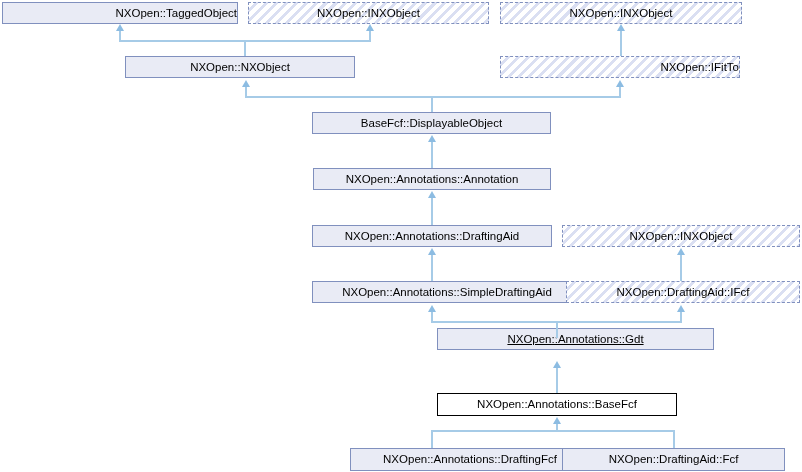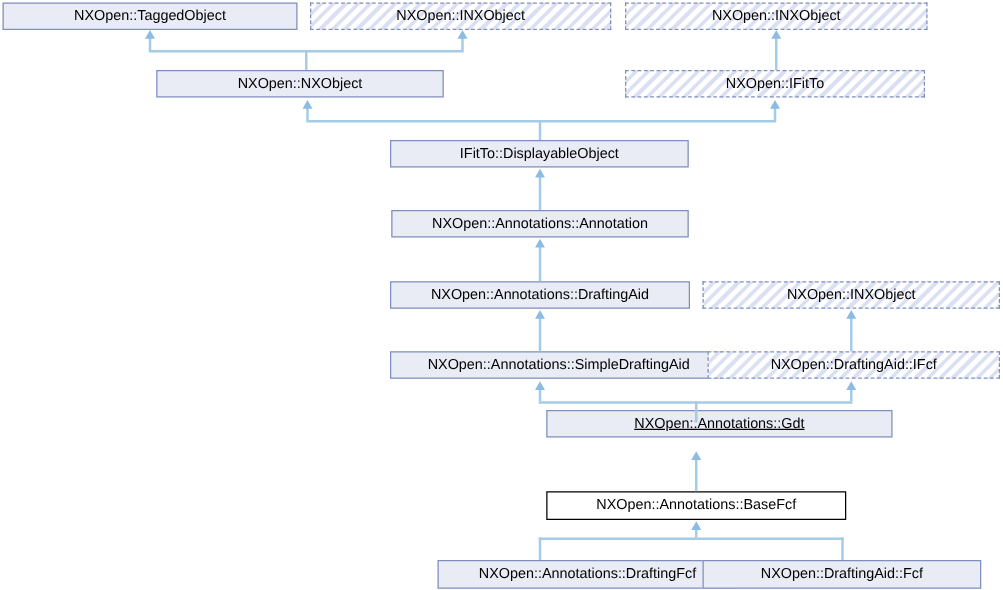--- a/index.html
+++ b/index.html
@@ -26,31 +26,31 @@
     position:absolute;width:0;height:0;
     border-left:4px solid transparent;border-right:4px solid transparent;
     border-bottom:7px solid #8CBCE2;
   }
 </style>
 </head>
 <body>
 
 <div id="canvas">
 
-  <div class="node" style="left:2px;top:2px;width:236px;">NXOpen::TaggedObject</div>
+  <div class="node" style="left:2px;top:2px;width:236px;text-align:right;">NXOpen::TaggedObject</div>
 
   <div class="node hatched" style="left:248px;top:2px;width:241px;">NXOpen::INXObject</div>
 
   <div class="node hatched" style="left:500px;top:2px;width:242px;">NXOpen::INXObject</div>
 
   <div class="node" style="left:125px;top:56px;width:230px;">NXOpen::NXObject</div>
 
-  <div class="node hatched" style="left:500px;top:56px;width:240px;">NXOpen::IFitTo</div>
+  <div class="node hatched" style="left:500px;top:56px;width:240px;text-align:right;">NXOpen::IFitTo</div>
 
-  <div class="node" style="left:312px;top:112px;width:239px;">IFitTo::DisplayableObject</div>
+  <div class="node" style="left:312px;top:112px;width:239px;">BaseFcf::DisplayableObject</div>
 
   <div class="node" style="left:313px;top:168px;width:238px;">NXOpen::Annotations::Annotation</div>
 
   <div class="node" style="left:312px;top:225px;width:240px;">NXOpen::Annotations::DraftingAid</div>
 
   <div class="node hatched" style="left:562px;top:225px;width:238px;">NXOpen::INXObject</div>
 
   <div class="node" style="left:312px;top:281px;width:270px;">NXOpen::Annotations::SimpleDraftingAid</div>
 
   <div class="node hatched" style="left:566px;top:281px;width:234px;">NXOpen::DraftingAid::IFcf</div>

